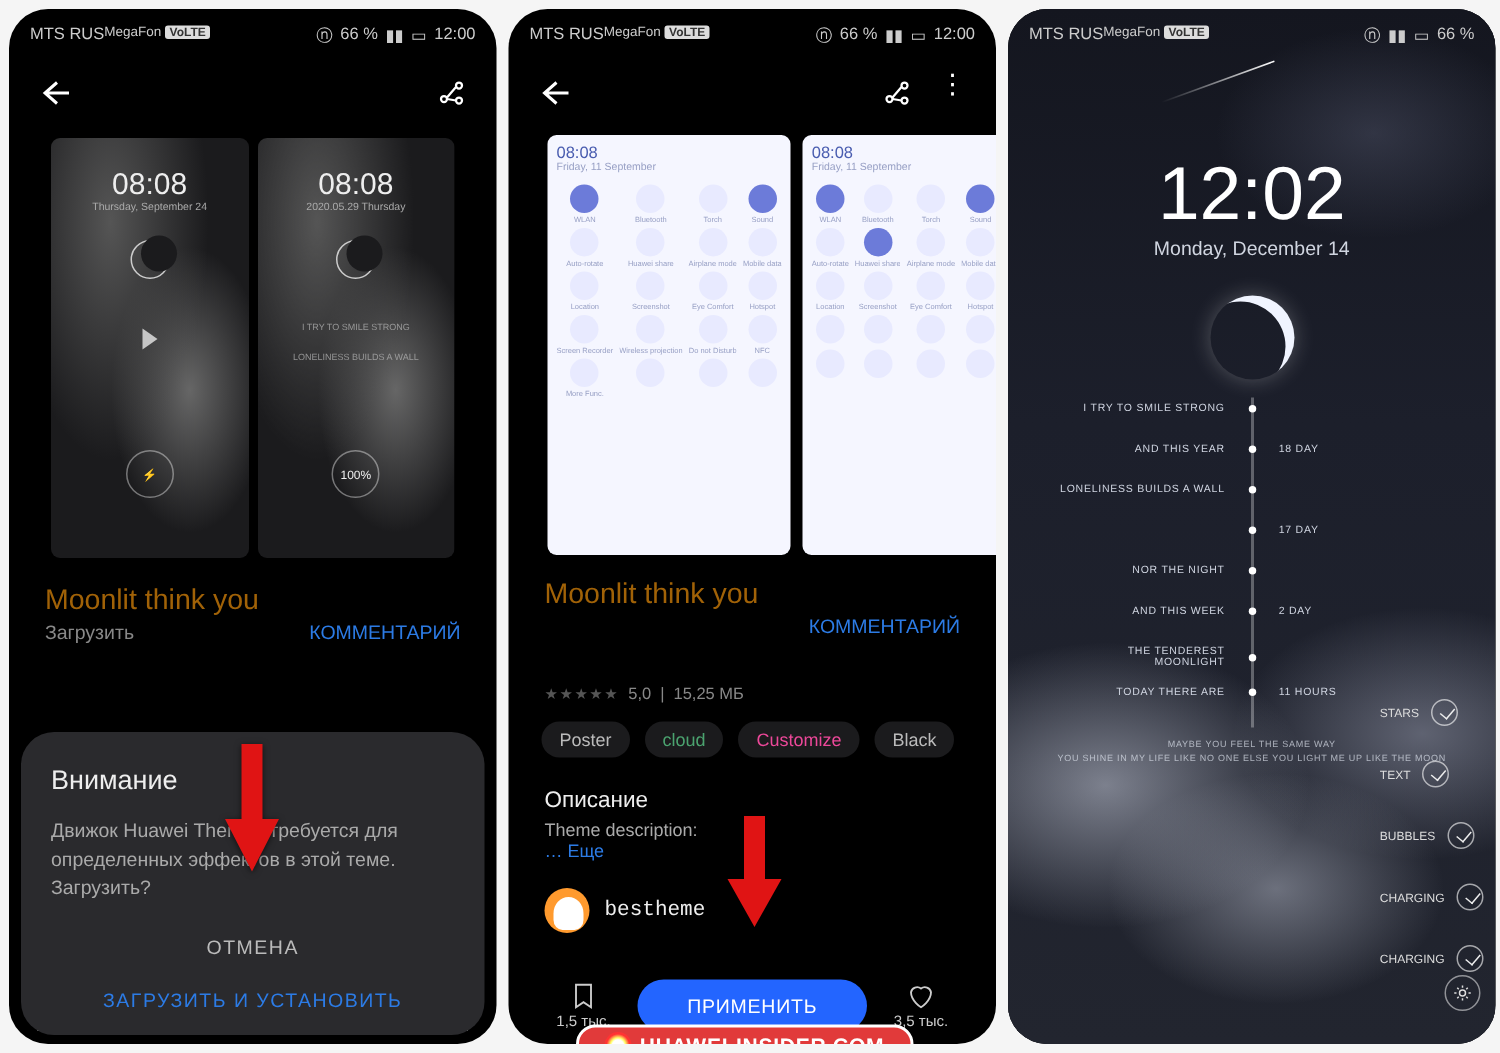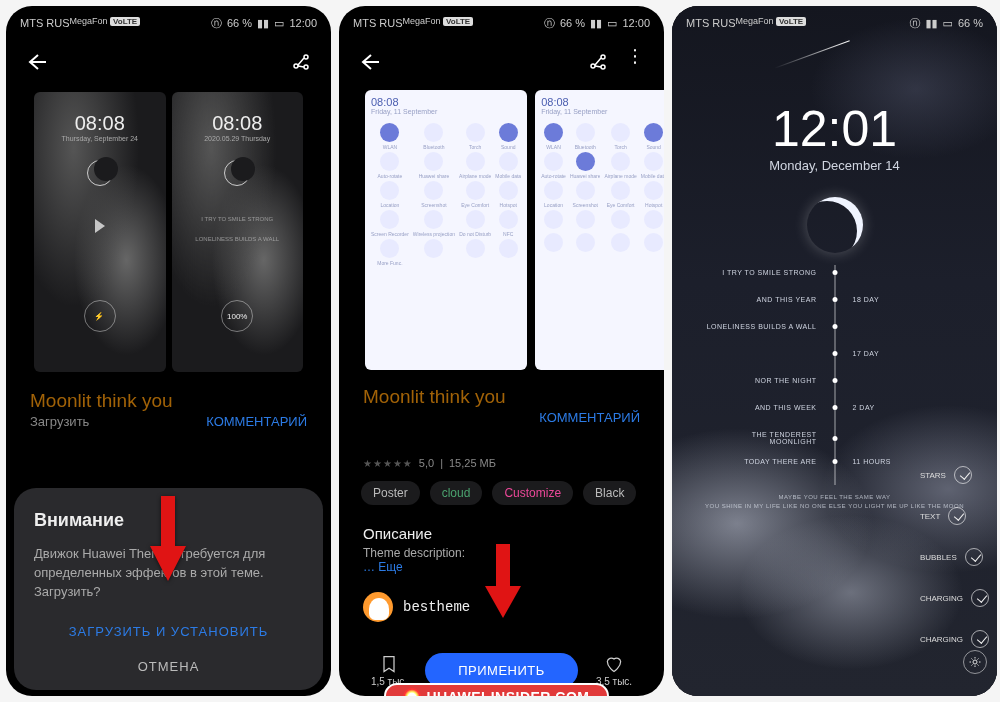--- a/index.html
+++ b/index.html
@@ -19,21 +19,21 @@
 .pv-date { font-size:7px; color:#aaa; }
 .moon-sm { width:24px; height:24px; border:1.5px solid #ccc; border-radius:50%; margin-top:18px; position:relative; }
 .moon-sm::after{content:'';position:absolute;width:24px;height:24px;border-radius:50%;background:#1b1b1d;left:6px;top:-4px;}
 .preview .play{position:absolute;top:48%;left:50%;transform:translate(-50%,-50%);width:0;height:0;border-left:10px solid rgba(255,255,255,0.7);border-top:7px solid transparent;border-bottom:7px solid transparent;}
 .badge-circ{position:absolute;bottom:40px;left:50%;transform:translate(-50%);width:30px;height:30px;border:1.5px solid rgba(255,255,255,0.4);border-radius:50%;display:flex;align-items:center;justify-content:center;font-size:8px;color:#eee;}
 .theme-title{padding:10px 24px 2px 24px; color:#a16207; font-size:19px; font-weight:500;}
 .theme-sub{display:flex;justify-content:space-between;padding:0 24px 6px 24px; color:#888; font-size:13px;}
 .comment-link{color:#2c7be5;}
 
 .dialog{position:absolute;left:8px;right:8px;bottom:6px;background:#2a2a2d;border-radius:22px 22px 22px 22px;padding:22px 20px 6px 20px;color:#ccc;}
-.dialog-title{color:#eee;font-size:18px;margin-bottom:14px;font-weight:bold;}
+.dialog-title{color:#eee;font-size:18px;margin-bottom:14px;}
 .dialog-body{color:#aaa;font-size:13px;line-height:1.45;margin-bottom:12px;}
 .dialog-btn{color:#2c7be5;text-align:center;font-size:13px;letter-spacing:1px;padding:10px 0;font-weight:500;}
 .dialog-btn.cancel{color:#bbb;}
 .foot{position:absolute;left:0;right:0;bottom:6px;display:flex;justify-content:space-between;padding:0 18px;color:#888;font-size:12px;}
 .red-arrow{position:absolute;width:44px;height:80px;}
 .red-arrow svg{filter:drop-shadow(0 1px 2px rgba(0,0,0,.6));}
 .arr1{left:140px;top:490px;}
 
 
 .previews2{display:flex;gap:8px;padding:6px 26px;}
@@ -149,22 +149,22 @@
   </div>
 
   <div class="foot">
     <span>1,5 тыс.</span>
     <span>3,5 тыс.</span>
   </div>
 
   <div class="dialog">
     <div class="dialog-title">Внимание</div>
     <div class="dialog-body">Движок Huawei Themes требуется для определенных эффектов в этой теме. Загрузить?</div>
+    <div class="dialog-btn cancel">ОТМЕНА</div>
     <div class="dialog-btn">ЗАГРУЗИТЬ И УСТАНОВИТЬ</div>
-    <div class="dialog-btn cancel">ОТМЕНА</div>
   </div>
 
   <div class="red-arrow arr1">
     <svg width="44" height="90">
         <polygon points="15,0 29,0 29,50 40,50 22,85 4,50 15,50" fill="#e01414"></polygon>
       </svg>
   </div>
 </div>
 
 <div class="phone">
@@ -430,21 +430,21 @@
         <span>MTS RUS</span>
         <span style="font-size:9px"><span>MegaFon</span> <span class="vol-badge">VoLTE</span></span>
       </div>
       <div class="status-r">
         <span>ⓝ</span>
         <span>▮▮</span>
         <span>▭</span>
         <span>66 %</span>
       </div>
     </div>
-    <div class="ls-time">12:01</div>
+    <div class="ls-time">12:02</div>
     <div class="ls-date">Monday, December 14</div>
     <div class="moon-big"></div>
     <div class="timeline" id="tline">
         <div class="tl-item" style="top: 4px;">
           <div class="tl-l">I TRY TO SMILE STRONG</div>
           <div class="tl-r"></div>
         </div>
         <div class="tl-item" style="top: 31px;">
           <div class="tl-l">AND THIS YEAR</div>
           <div class="tl-r">18  DAY</div>

